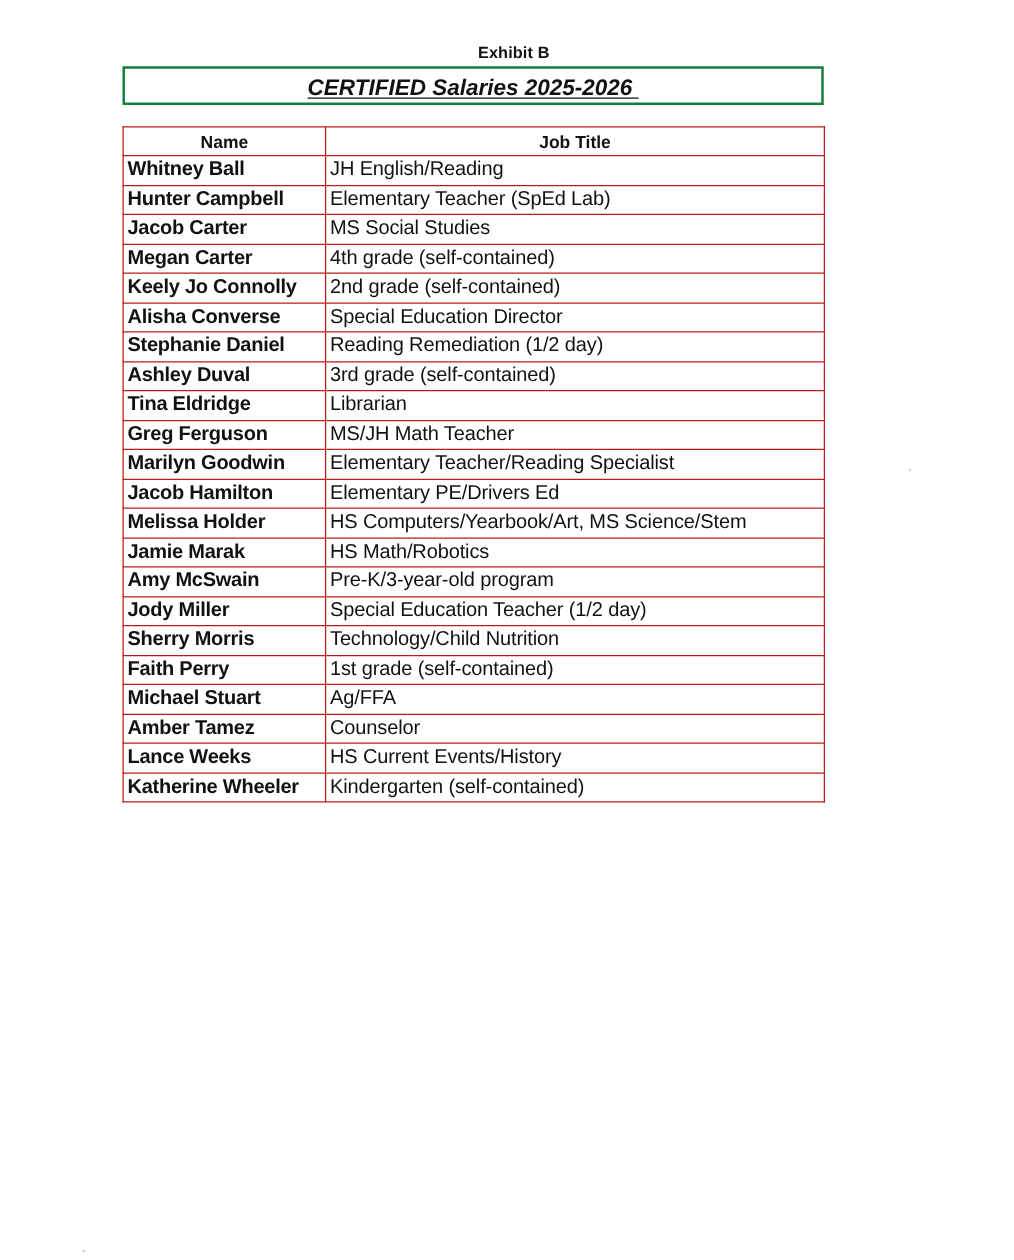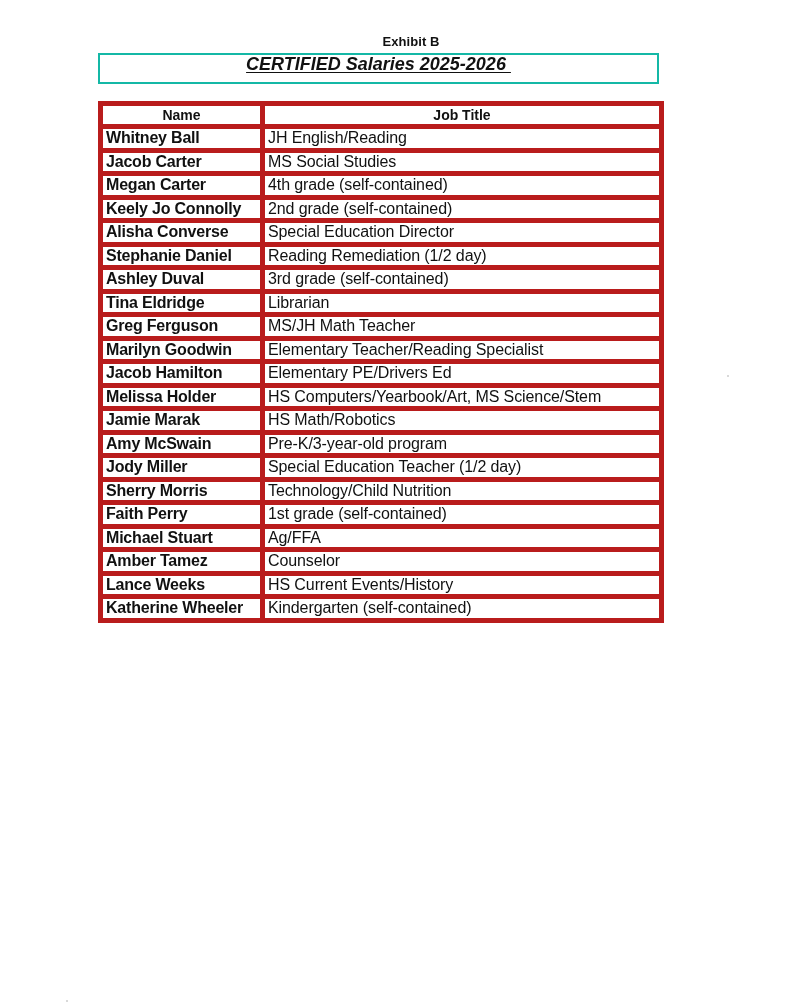--- a/index.html
+++ b/index.html
@@ -1,28 +1,28 @@
 <!DOCTYPE html>
 <html><head>
   <meta charset="utf-8">
   <style>
     html, body { margin:0; padding:0; background:#ffffff; }
     body { width:811px; height:1008px; position:relative; overflow:hidden;
            font-family:"Liberation Sans", sans-serif; color:#111; }
     .exhibit { position:absolute; left:0; width:758px; top:34px; text-align:center;
                font-weight:bold; font-size:13px; letter-spacing:0.1px;margin-left:32px; }
     .title-box { position:absolute; left:98px; top:53px; width:557px; height:27px;
-                 border:2px solid #14b8a6; display:flex; align-items:flex-start; justify-content:center; }
+                 border:2px solid #15803d; display:flex; align-items:flex-end; justify-content:center; }
     .title-text { font-size:18px; font-weight:bold; font-style:italic; text-decoration:underline;
                   text-underline-offset:2px; white-space:pre; position:relative; top:-1px; }
     table.roster { position:absolute; left:98px; top:101px; width:561px; border-collapse:collapse;
                    table-layout:fixed; }
     table.roster col.c1 { width:162px; }
     table.roster col.c2 { width:399px; }
-    table.roster th, table.roster td { border:5px solid #b91c1c; height:23.5px; padding:0 3px;
+    table.roster th, table.roster td { border:1px solid #b91c1c; height:23.5px; padding:0 3px;
                    white-space:nowrap; overflow:hidden; box-sizing:border-box; }
     table.roster th { font-size:14px; font-weight:bold; text-align:center; height:23px; }
     td.name { font-size:16px; font-weight:bold; letter-spacing:-0.2px; }
     td.job { font-size:16px; font-weight:normal; padding-left:3px; letter-spacing:-0.1px; }
     .speck { position:absolute; width:2px; height:2px; background:#ccc; border-radius:1px; }
   </style>
 </head>
 <body>
 
 <div class="exhibit">Exhibit B</div>
@@ -39,20 +39,24 @@
   <thead>
     <tr>
       <th>Name</th>
       <th>Job Title</th>
     </tr>
   </thead>
   <tbody id="rows">
       <tr>
         <td class="name">Whitney Ball</td>
         <td class="job">JH English/Reading</td>
+      </tr>
+      <tr>
+        <td class="name">Hunter Campbell</td>
+        <td class="job">Elementary Teacher (SpEd Lab)</td>
       </tr>
       <tr>
         <td class="name">Jacob Carter</td>
         <td class="job">MS Social Studies</td>
       </tr>
       <tr>
         <td class="name">Megan Carter</td>
         <td class="job">4th grade (self-contained)</td>
       </tr>
       <tr>

